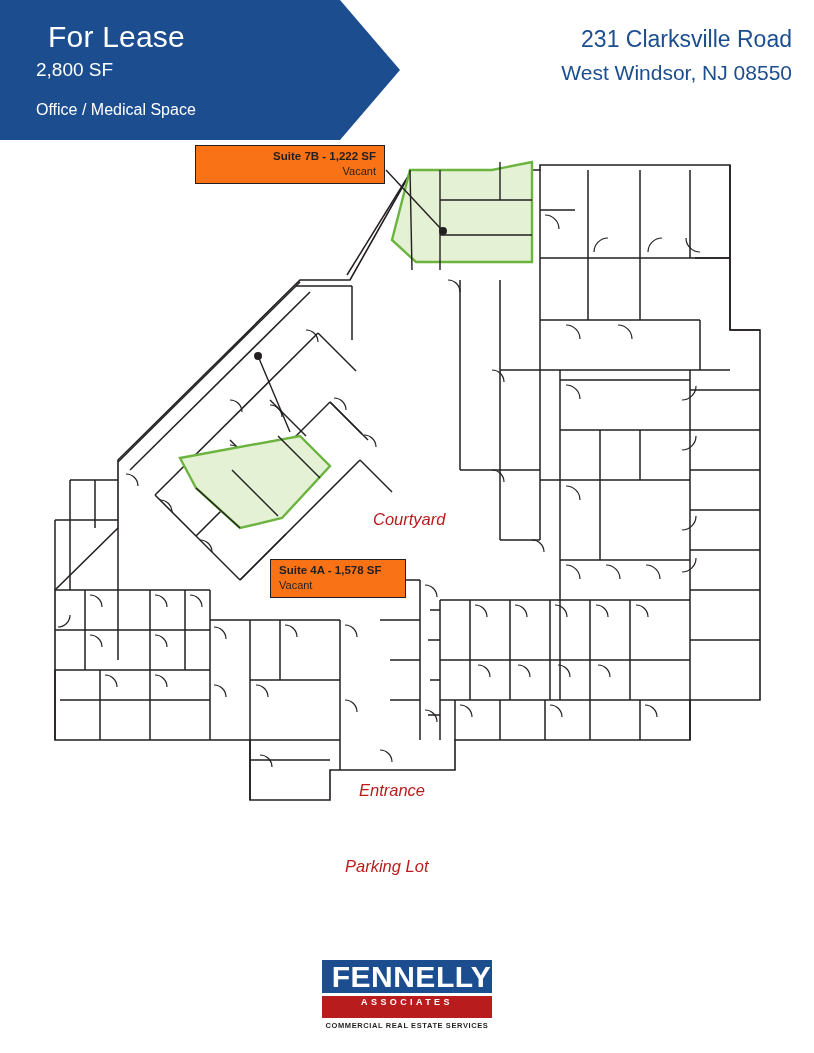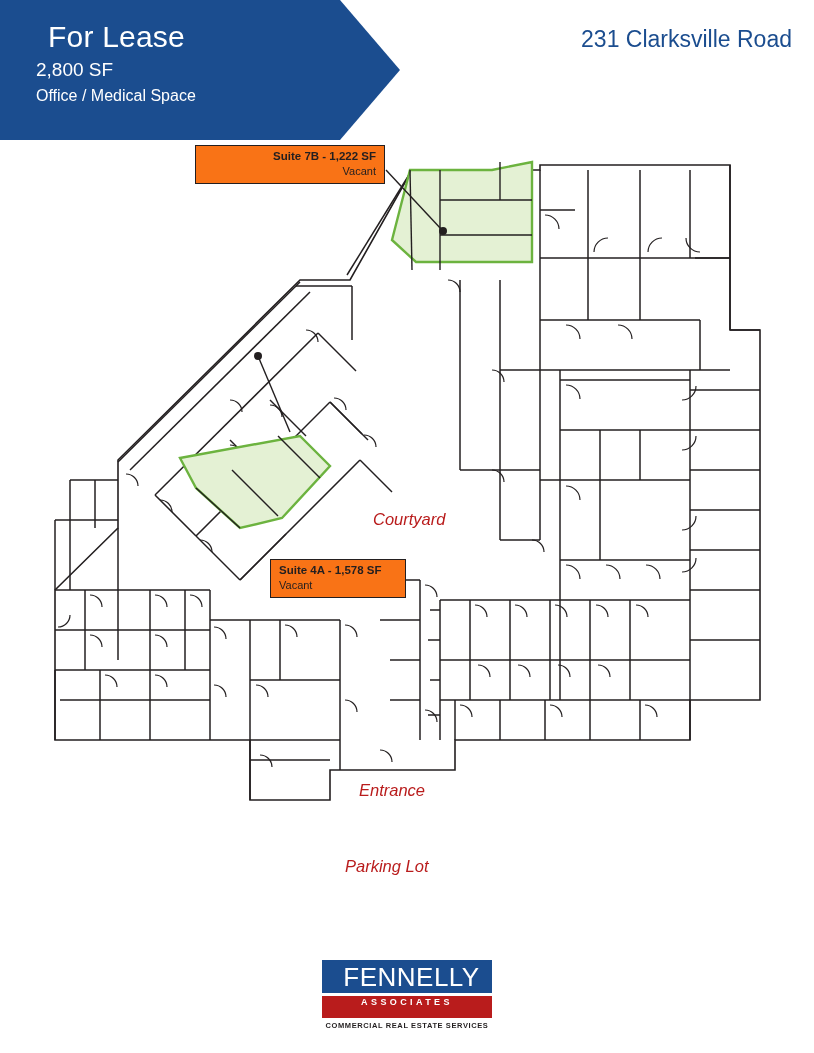--- a/index.html
+++ b/index.html
@@ -47,21 +47,21 @@
   .banner-sf {
     font-size: 19px;
     line-height: 26px;
     font-weight: 400;
     margin-top: 3px;
   }
   .banner-type {
     font-size: 16px;
     line-height: 24px;
     font-weight: 400;
-    margin-top: 1px;
+    margin-top: 15px;
     text-align: center;
   }
   .header-address {
     position: absolute;
     right: 22px;
     top: 24px;
     text-align: right;
     color: #1b4d8f;
   }
   .addr-line1 {
@@ -146,22 +146,22 @@
     position: absolute;
     left: 50%;
     transform: translateX(-50%);
     top: 15px;
     width: 170px;
     text-align: center;
   }
   .logo-main {
     background: #1b4d8f;
     color: #ffffff;
-    font-size: 26px;
-    font-weight: normal;
+    font-size: 30px;
+    font-weight: bold;
     letter-spacing: 0.5px;
     line-height: 30px;
     padding: 2px 0 1px 9px;
     border-bottom: 3px solid #ffffff;
   }
   .logo-sub {
     background: #b91c1c;
     color: #ffffff;
     font-size: 9px;
     font-weight: bold;
@@ -184,20 +184,21 @@
 
 <div class="header">
   <div class="header-banner"></div>
   <div class="banner-text">
     <div class="banner-title">For Lease</div>
     <div class="banner-sf">2,800 SF</div>
     <div class="banner-type">Office / Medical Space</div>
   </div>
   <div class="header-address">
     <div class="addr-line1">231 Clarksville Road</div>
+    <div class="addr-line2">West Windsor, NJ 08550</div>
   </div>
 </div>
 
 <div class="plan-area">
 
   <svg class="plan-svg" width="814" height="790" viewBox="0 0 814 790">
 
     <g fill="none" stroke="#231f20" stroke-width="1.5" stroke-linejoin="miter">
 
       <path d="M412,30 L540,30 L540,25 L730,25 L730,190 L760,190 L760,560 L690,560 L690,600 L455,600

